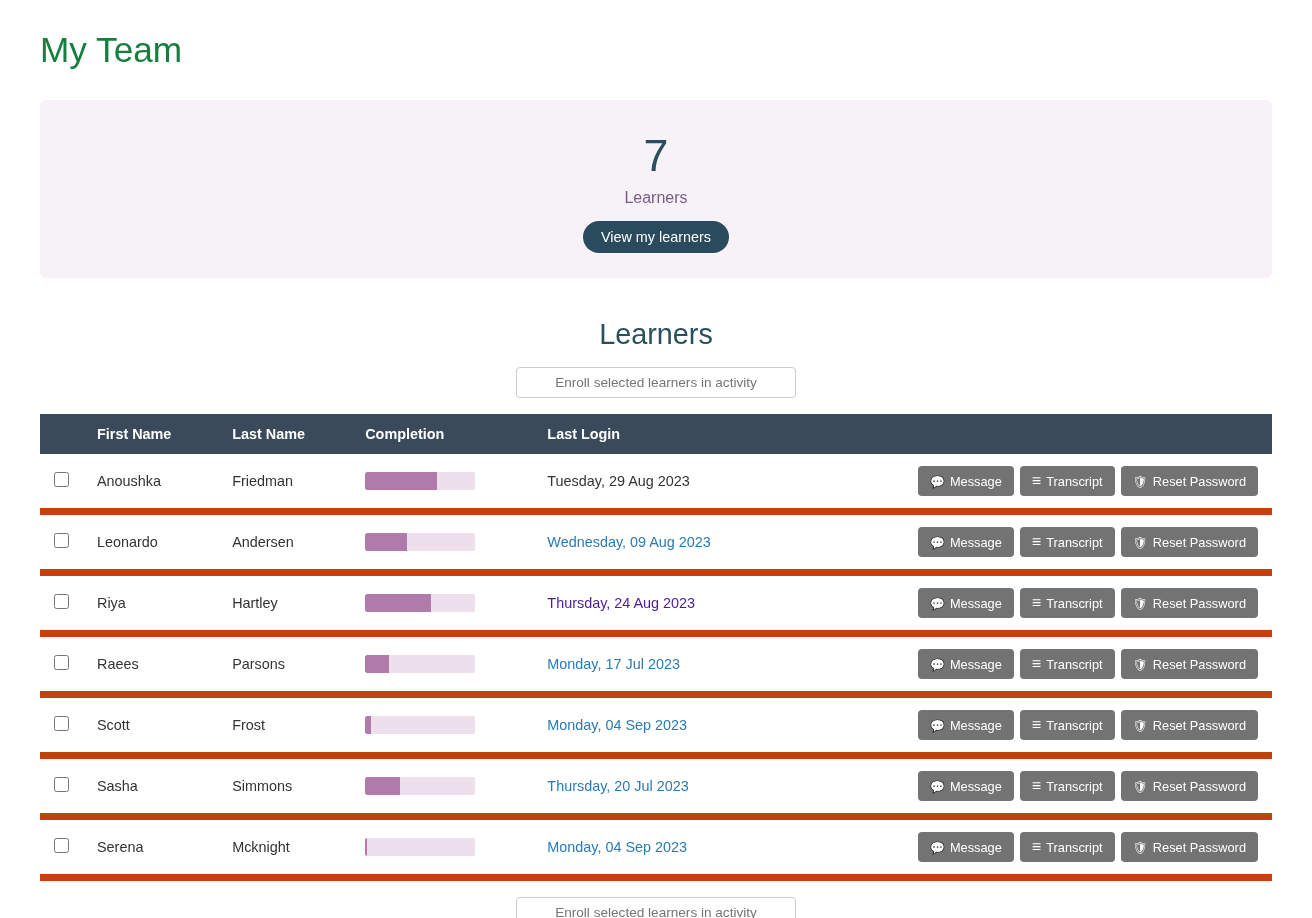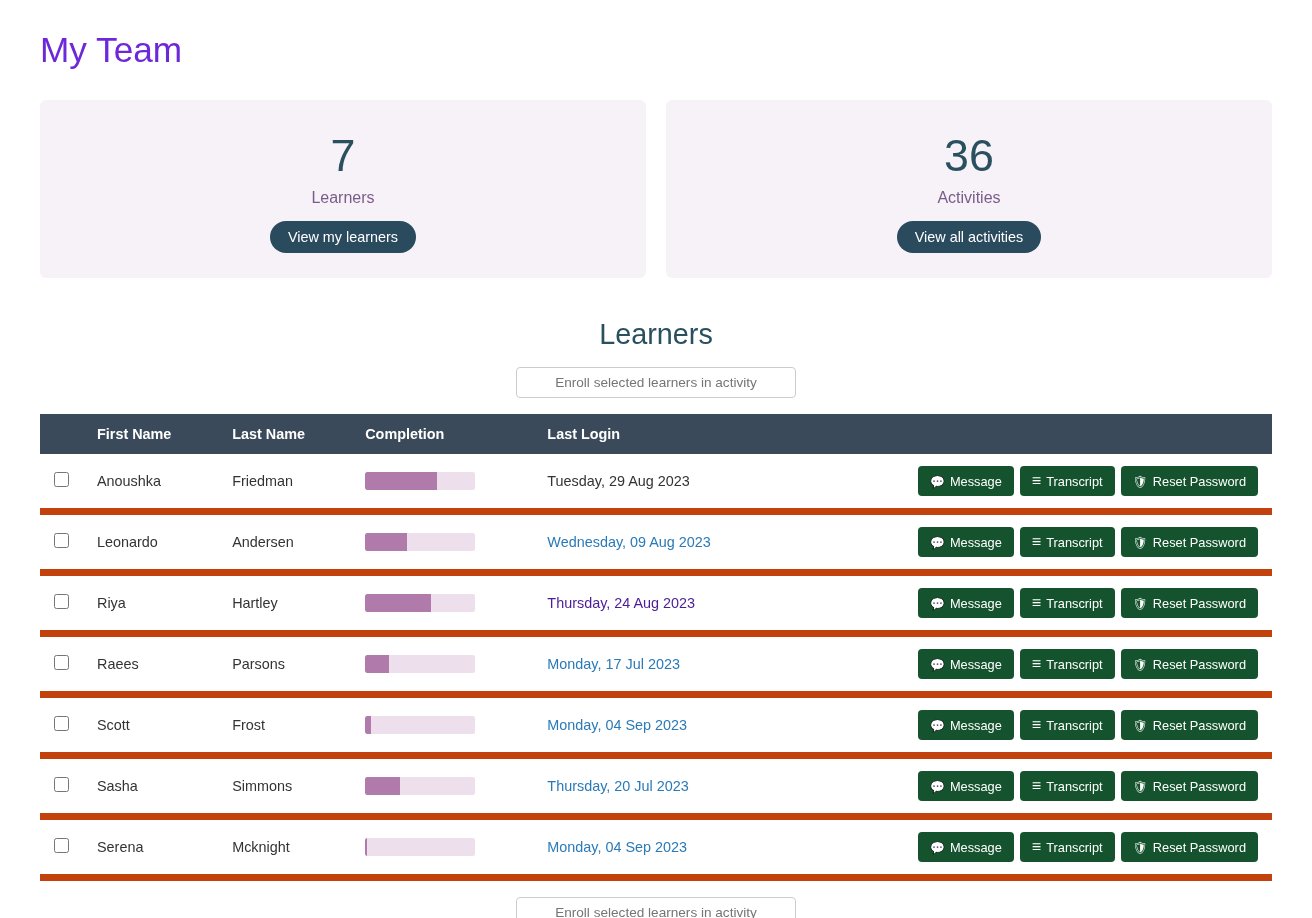--- a/index.html
+++ b/index.html
@@ -5,21 +5,21 @@
     * { box-sizing: border-box; margin: 0; padding: 0; }
     body {
       font-family: 'Segoe UI', Arial, sans-serif;
       background: #fff;
       color: #333;
       padding: 30px 40px;
     }
     h1.page-title {
       font-size: 2.2rem;
       font-weight: 400;
-      color: #6d28d9;
+      color: #15803d;
       margin-bottom: 30px;
     }
     .stats-row {
       display: flex;
       gap: 20px;
       margin-bottom: 40px;
     }
     .stat-card {
       flex: 1;
       background: #f7f2f7;
@@ -106,21 +106,21 @@
       height: 100%;
       background: #b07aaa;
       border-radius: 2px 0 0 2px;
     }
     .action-btns {
       display: flex;
       gap: 6px;
       justify-content: flex-end;
     }
     .action-btn {
-      background: #14532d;
+      background: #737373;
       color: #fff;
       border: none;
       border-radius: 4px;
       padding: 6px 12px;
       font-size: 0.8rem;
       cursor: pointer;
       display: flex;
       align-items: center;
       gap: 5px;
       white-space: nowrap;
@@ -133,25 +133,20 @@
 </head>
 <body>
 
 <h1 class="page-title">My Team</h1>
 
 <div class="stats-row">
 <div class="stat-card">
       <div class="stat-number">7</div>
       <div class="stat-label">Learners</div>
       <button class="stat-btn">View my learners</button>
-    </div>
-    <div class="stat-card">
-      <div class="stat-number">36</div>
-      <div class="stat-label">Activities</div>
-      <button class="stat-btn">View all activities</button>
     </div>
   </div>
 
 <div>
   <h2 class="section-title">Learners</h2>
   <div class="enroll-bar">
     <input class="enroll-input" type="text" placeholder="Enroll selected learners in activity" style="">
   </div>
   <table>
     <thead>

